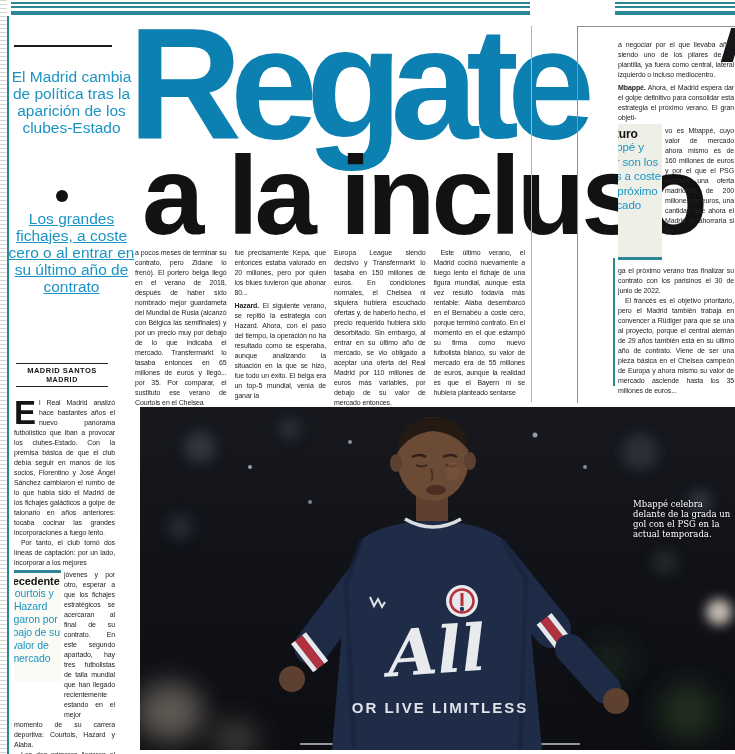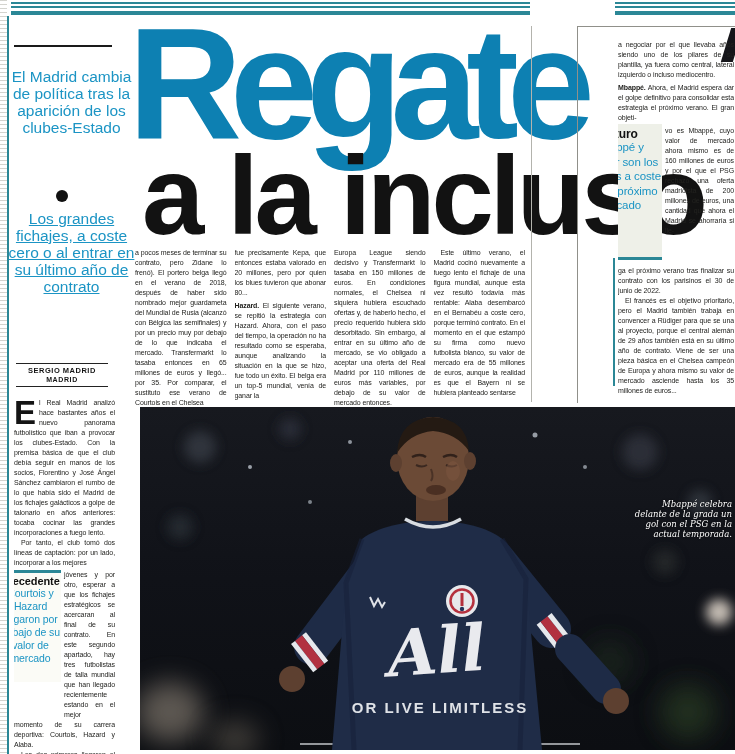--- a/index.html
+++ b/index.html
@@ -68,43 +68,43 @@
   .futuro { position:absolute; left:-42px; top:-2px; width:86px; height:136px; background:#eef0e8;
     border-bottom:3px solid #2b8796; text-align:center; padding-top:5px; }
   .futuro .box-title { font-size:12px; }
   .futuro .box-text { font-size:11.5px; line-height:14.5px; }
   .futuro-tail { left:613px; top:258px; width:2px; height:128px; background:#2b8796; }
 
   .corner-frag { left:726px; top:28px; width:12px; height:34px; background:#15151a; transform:skewX(-17deg); }
 
   
   .photo { left:140px; top:407px; width:595px; height:343px; }
-  .caption { left:633px; top:499px; width:99px; text-align:right; color:#ffffff;
-    font-family:"DejaVu Serif", serif; font-style:italic; font-size:8.5px; line-height:10px;
+  .caption { left:633px; top:499px; width:99px; color:#ffffff;
+    font-family:"DejaVu Serif", serif; font-size:8.5px; line-height:10px;
     text-shadow:0 0 2px rgba(0,0,0,.8); }
 </style>
 </head>
 <body>
 
 <div class="abs fold"></div>
 <div class="abs left-rule"></div>
 <div class="abs stripes l"></div>
 <div class="abs stripes r"></div>
 <div class="abs corner-frag"></div>
 
 <div class="abs hl1">Regate</div>
 <div class="abs hl2">a la incluso</div>
 
 <div class="abs kicker-rule"></div>
 <div class="abs kick k1">El Madrid cambia de política tras la aparición de los clubes-Estado</div>
 <div class="abs bullet"></div>
 <div class="abs kick k2">Los grandes fichajes, a coste cero o al entrar en su último año de contrato</div>
 
 <div class="abs byline">
-  <div class="auth">SERGIO MADRID</div>
+  <div class="auth">MADRID SANTOS</div>
   <div class="city">MADRID</div>
 </div>
 
 <div class="abs left-body bodytxt">
   <p><span class="dropcap">E</span><span>l Real Madrid analizó hace bastantes años el nuevo panorama futbolístico que iban a provocar los clubes-Estado. Con la premisa básica de que el club debía seguir en manos de los socios, Florentino y José Ángel Sánchez cambiaron el rumbo de lo que había sido el Madrid de los fichajes galácticos a golpe de talonario en años anteriores: tocaba cocinar las grandes incorporaciones a fuego lento.</span></p>
   <p class="ind">Por tanto, el club tomó dos líneas de captación: por un lado, incorporar a los mejores</p>
   <div class="wrap-row">
     <div class="precedente">
       <div class="box-title">Precedente</div>
       <div class="box-text">Courtois y Hazard llegaron por debajo de su valor de mercado</div>

